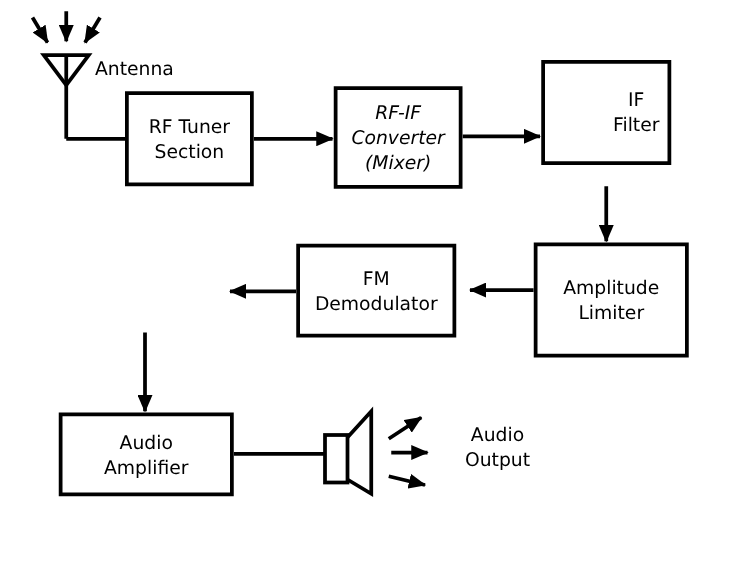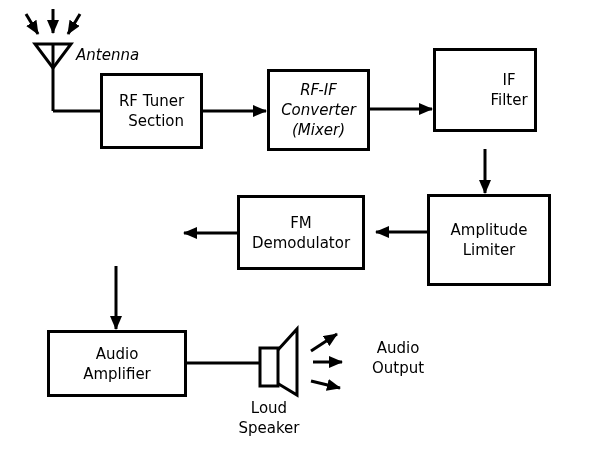--- a/index.html
+++ b/index.html
@@ -41,29 +41,29 @@
     line-height: 20px;
   }
   .text-label {
     position: absolute;
     white-space: pre-line;
     font-size: 15px;
     line-height: 20px;
     z-index: 2;
   }
   
-  .b-rf-tuner        { left:100px; top:73px;  width:103px; height:76px;text-align:right; }
+  .b-rf-tuner        { left:100px; top:73px;  width:103px; height:76px; }
   .b-rf-if           { left:267px; top:69px;  width:103px; height:82px;font-style:italic; }
   .b-if-filter       { left:433px; top:48px;  width:104px; height:84px;padding-left:48px; }
   .b-amp-limiter     { left:427px; top:194px; width:124px; height:92px; }
   .b-fm-demod        { left:237px; top:195px; width:128px; height:75px; }
   .b-de-emphasis     { left:44px;  top:192px; width:139px; height:74px; }
   .b-audio-amp       { left:47px;  top:330px; width:140px; height:67px; }
   
-  .l-antenna      { left:76px;  top:45px;font-style:italic; }
+  .l-antenna      { left:76px;  top:45px; }
   .l-loud-speaker { left:223px; top:398px; width:92px; text-align:center; }
   .l-audio-output { left:358px; top:338px; width:80px; text-align:center; }
 </style>
 </head>
 <body>
 
 <div class="canvas">
 
   <svg class="wires" viewBox="0 0 600 463" xmlns="http://www.w3.org/2000/svg">
     <defs>
@@ -132,19 +132,17 @@
   </div>
 
 
   <div class="block b-audio-amp">
     <span class="block-label">Audio
 Amplifier</span>
   </div>
 
   <div class="text-label l-antenna">Antenna</div>
 
-  <div class="text-label l-loud-speaker">Loud
-Speaker</div>
 
   <div class="text-label l-audio-output">Audio
 Output</div>
 
 </div>
 
 </body></html>

